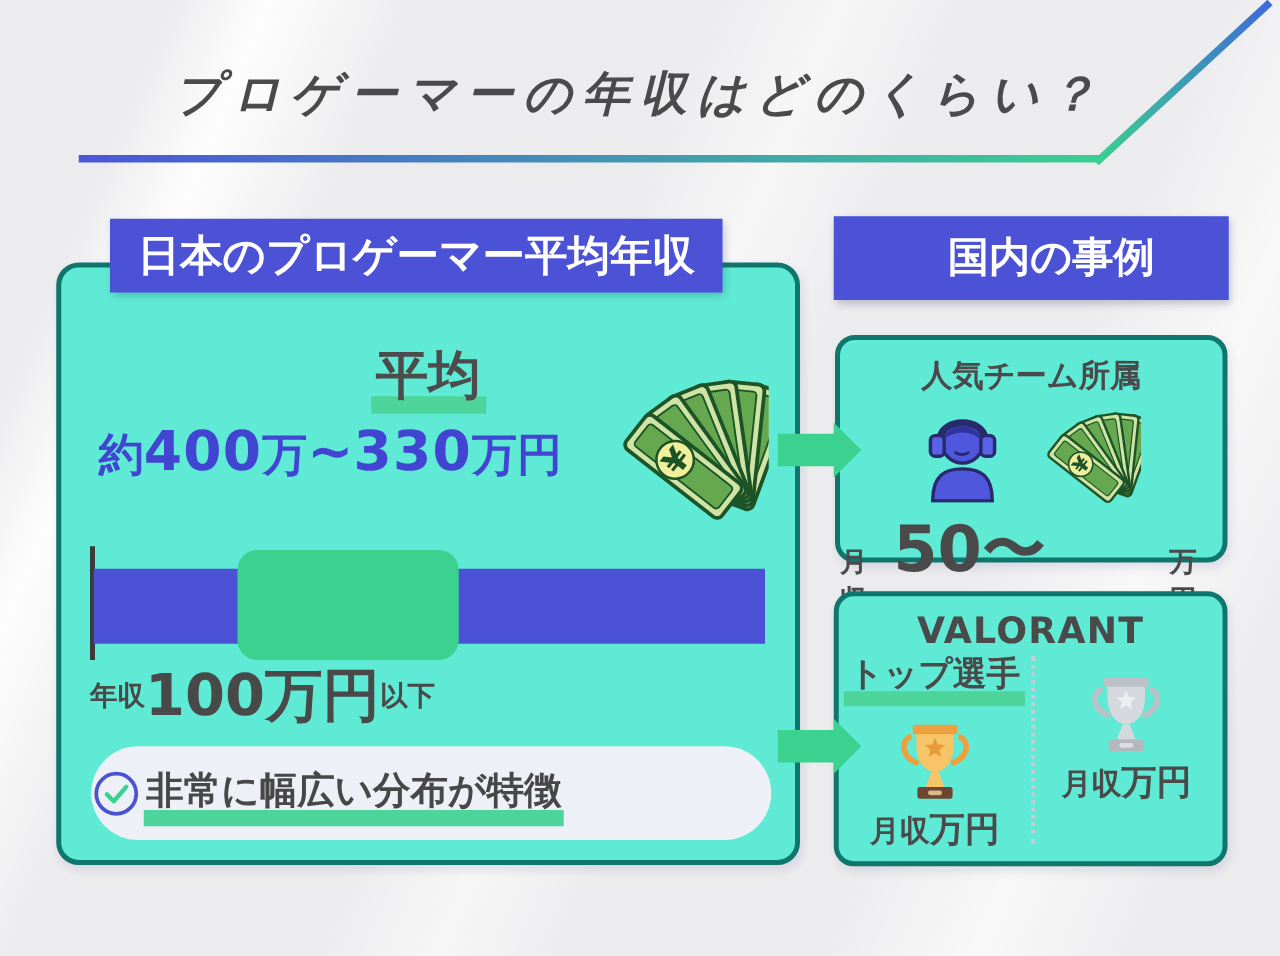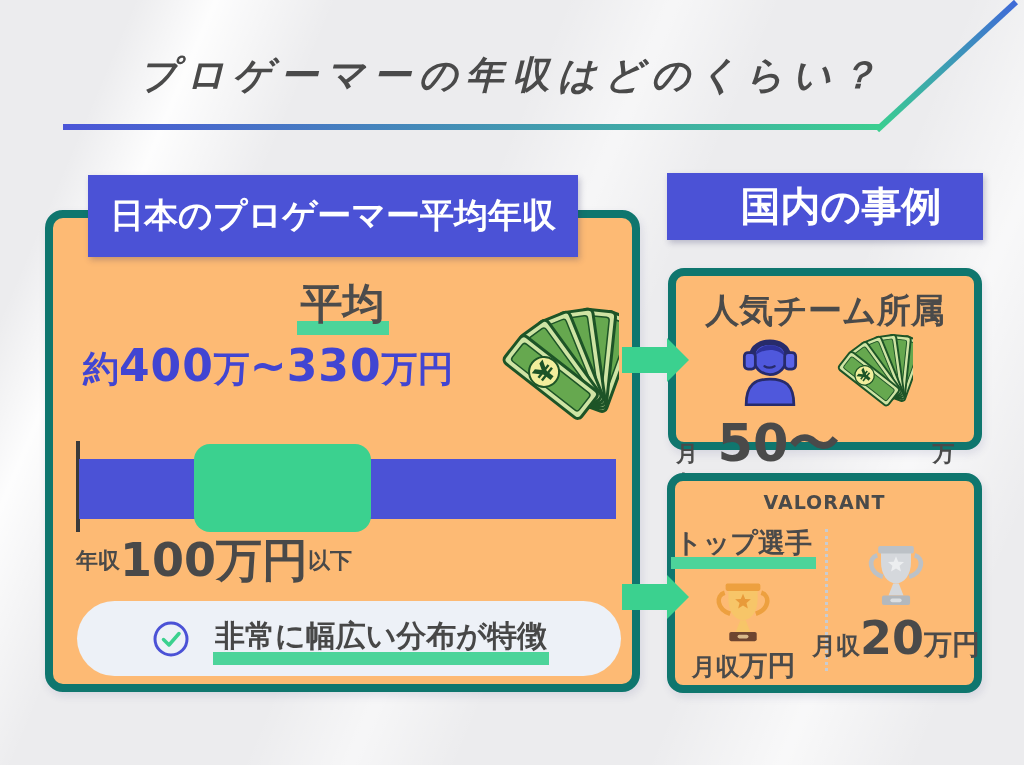--- a/index.html
+++ b/index.html
@@ -15,62 +15,62 @@
   }
   .abs{ position:absolute; }
 
   .main-title{
     top:50px; left:0; width:100%; text-align:center;
     font-size:38px; font-weight:bold; color:#4a4a4a; letter-spacing:8px;font-style:italic;
   }
   .deco-svg{ top:0; left:0; }
 
   
-  .card{ background:#fdba74; border:8px solid #0f766e; box-shadow:2px 4px 8px rgba(60,60,120,.12); }
+  .card{ background:#5eead4; border:4px solid #0f766e; box-shadow:2px 4px 8px rgba(60,60,120,.12); }
   .card-left{ left:45px; top:210px; width:595px; height:482px; border-radius:18px; }
   .badge{
     background:#4b52d6; color:#fff; font-weight:bold;
     display:flex; align-items:center; justify-content:center;
     box-shadow:2px 3px 6px rgba(40,40,90,.25); z-index:4;
   }
-  .badge-left{ left:88px; top:175px; width:490px; height:82px; font-size:34px; }
-  .badge-right{ left:667px; top:173px; width:316px; height:67px; font-size:40px;padding-left:32px; }
+  .badge-left{ left:88px; top:175px; width:490px; height:59px; font-size:34px; }
+  .badge-right{ left:667px; top:173px; width:316px; height:67px; font-size:33px;padding-left:32px; }
 
   .avg-label{ top:58px; left:0; right:0; text-align:center; font-size:42px; font-weight:bold; color:#4c4c4c; z-index:2;}
   .avg-underline{ top:103px; left:50%; transform:translateX(-50%); width:92px; height:14px; background:#4cd49a; z-index:1;}
   .amount-line{ top:122px; left:30px; display:flex; align-items:baseline; color:#4145d2; font-weight:bold; white-space:nowrap;}
   .amount-line .sm{ font-size:36px; }
   .amount-line .lg{ font-size:44px; letter-spacing:1px;}
   .amount-line .tilde{ font-size:44px; }
   .money-big{ left:436px; top:84px; }
 
   .bar-tick{ left:23px; top:223px; width:4px; height:91px; background:#3a3a3a; }
   .bar-track{ left:26px; top:241px; width:537px; height:60px; background:#4b52d6; }
   .bar-highlight{ left:141px; top:226px; width:177px; height:88px; background:#3bd18f; border-radius:16px; z-index:2;}
   .bar-caption{ left:23px; top:312px; display:flex; align-items:center; font-weight:bold; color:#494949;}
   .bar-caption .sm{ font-size:22px; }
   .bar-caption .lg{ font-size:46px; }
 
   .note-pill{
     left:24px; top:383px; width:544px; height:75px; border-radius:38px; background:#edf1f7;
-    display:flex; align-items:center; justify-content:center; gap:24px;font-family:Liberation Mono, monospace;
+    display:flex; align-items:center; justify-content:flex-start; gap:4px;font-family:Liberation Mono, monospace;
   }
   .note-text{ position:relative; font-size:30px; font-weight:bold; color:#474747; padding-bottom:4px; z-index:1;}
   .note-text::after{ content:""; position:absolute; left:-2px; right:-2px; bottom:-4px; height:13px; background:#4cd49a; z-index:-1;}
 
   
   .card-team{ left:668px; top:268px; width:314px; height:182px; border-radius:16px; }
-  .card-team .team-title{ top:12px; left:0; right:0; text-align:center; font-size:34px; font-weight:bold; color:#4a4a4a;}
+  .card-team .team-title{ top:12px; left:0; right:0; text-align:center; font-size:25px; font-weight:bold; color:#4a4a4a;}
   .team-icons{ top:54px; left:0; right:0; display:flex; justify-content:center; align-items:center; gap:26px;}
   .team-income{ top:134px; left:0; right:0; display:flex; justify-content:center; align-items:baseline; font-weight:bold; color:#4a4a4a;}
   .team-income .sm{ font-size:22px; }
   .team-income .lg{ font-size:51px; }
 
   .card-valorant{ left:667px; top:473px; width:315px; height:220px; border-radius:16px; }
-  .valorant-title{ top:10px; left:0; right:0; text-align:center; font-size:19px; font-weight:bold; color:#4a4a4a; letter-spacing:1px;}
+  .valorant-title{ top:10px; left:0; right:0; text-align:center; font-size:29px; font-weight:bold; color:#4a4a4a; letter-spacing:1px;}
   .v-divider{ left:50%; top:48px; bottom:14px; border-left:3px dotted #c9ccd2; }
   .v-cols{ top:44px; left:0; right:0; bottom:0; display:flex; }
   .v-col{ flex:1; display:flex; flex-direction:column; align-items:center; }
   .v-label{ position:relative; font-size:27px; font-weight:bold; color:#4a4a4a; padding-bottom:2px; z-index:1; white-space:nowrap;}
   .v-label::after{ content:""; position:absolute; left:-4px; right:-4px; bottom:-6px; height:12px; background:#4cd49a; z-index:-1;}
   .v-trophy{ margin-top:16px; }
   .v-income{ margin-top:4px; display:flex; align-items:baseline; font-weight:bold; color:#4a4a4a; white-space:nowrap;}
   .v-income .sm{ font-size:24px; }
   .v-income .lg{ font-size:46px; }
   .v-income .md{ font-size:28px; }
@@ -230,21 +230,20 @@
         <span class="sm">月収</span>
           <span class="md">万円</span>
       </div>
     </div>
     <div class="v-col">
       <svg class="v-trophy trophy-silver" width="60" height="66" viewBox="0 0 64 70">
           <use href="#trophy"></use>
         </svg>
       <div class="v-income">
         <span class="sm">月収</span>
-          <span class="lg">20</span>
           <span class="md">万円</span>
       </div>
     </div>
   </div>
 </div>
 
 <svg class="abs arrow arrow-1" width="68" height="46">
     <use href="#arrow-right"></use>
   </svg>
 <svg class="abs arrow arrow-2" width="68" height="46">

